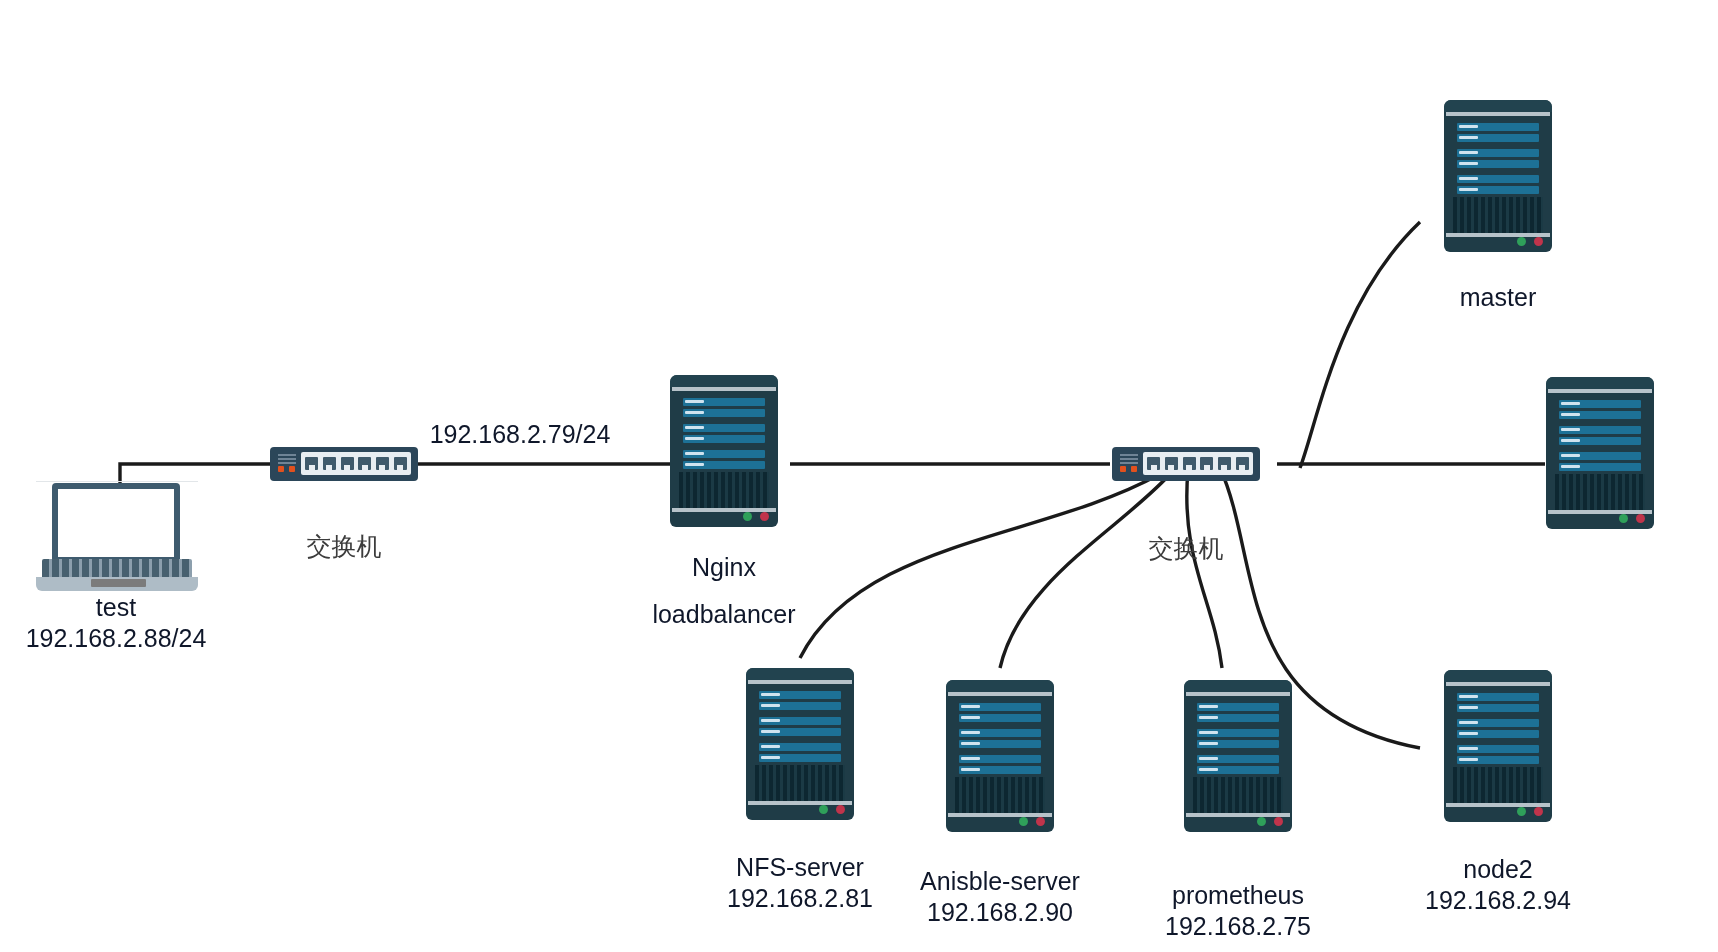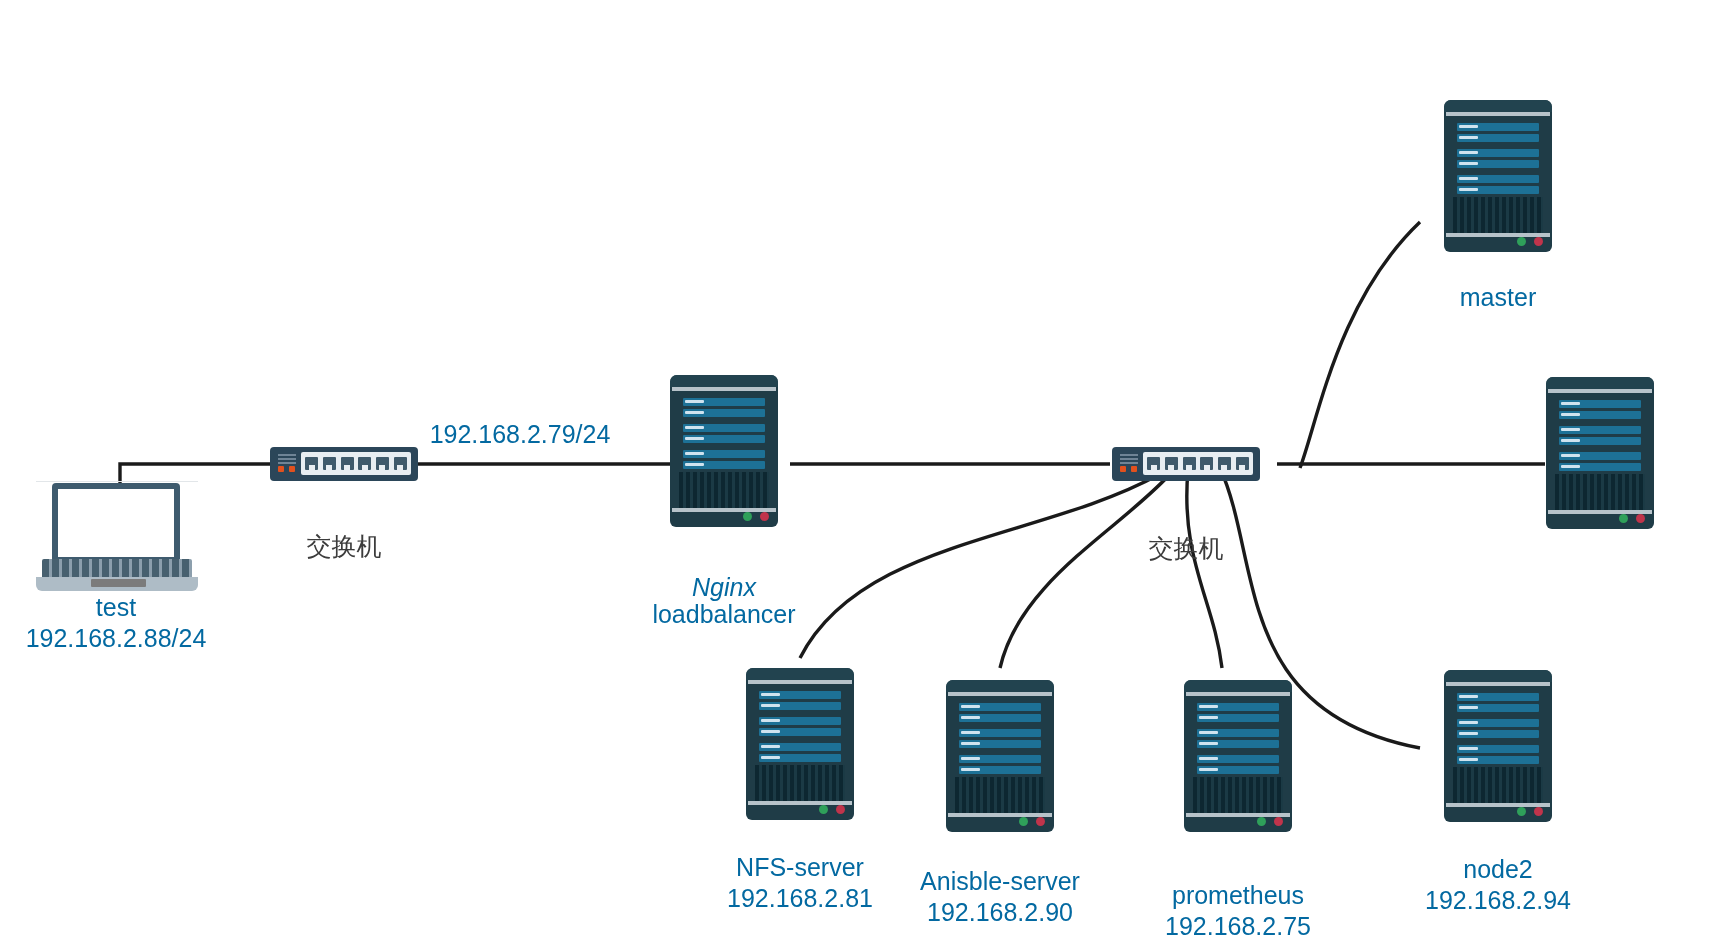--- a/index.html
+++ b/index.html
@@ -24,21 +24,21 @@
     height: 952px;
     pointer-events: none;
   }
   .node {
     position: absolute;
     box-sizing: border-box;
   }
   .label {
     position: absolute;
     text-align: center;
-    color: #0369a1;
+    color: #0f172a;
     font-size: 25px;
     line-height: 31px;
     white-space: pre;
     letter-spacing: 0px;
   }
   .label-cn {
     font-size: 25px;
     color: #3c3c3c;
     margin-top: 37px;
   }
@@ -356,21 +356,21 @@
           </div>
       </div>
       <div class="vents"></div>
       <div class="footline"></div>
       <div class="leds">
           <div class="led green"></div>
           <div class="led red"></div>
         </div>
     </div>
   </div>
-  <div class="label" style="left:624px; top:572px; width:200px;font-style:italic;">Nginx</div>
+  <div class="label" style="left:624px; top:552px; width:200px;">Nginx</div>
   <div class="label" style="left:624px; top:583px; width:200px;margin-top:16px;">loadbalancer</div>
 
   <div class="node" style="left:1112px; top:447px;">
     <div class="switch">
       <div class="sbody"></div>
       <div class="slines">
         <div class="sline"></div>
           <div class="sline"></div>
           <div class="sline"></div>
       </div>

